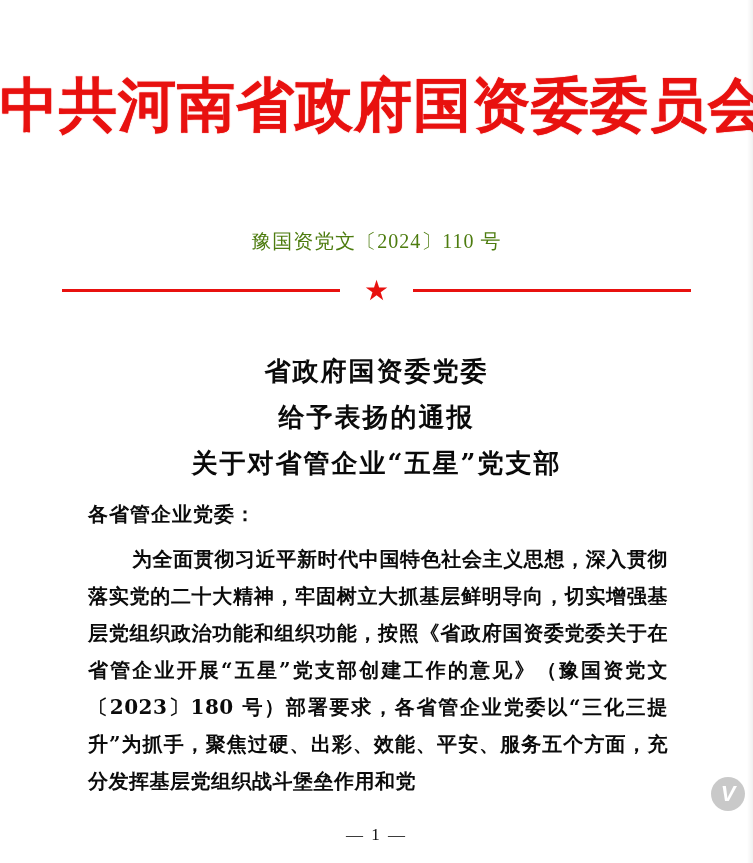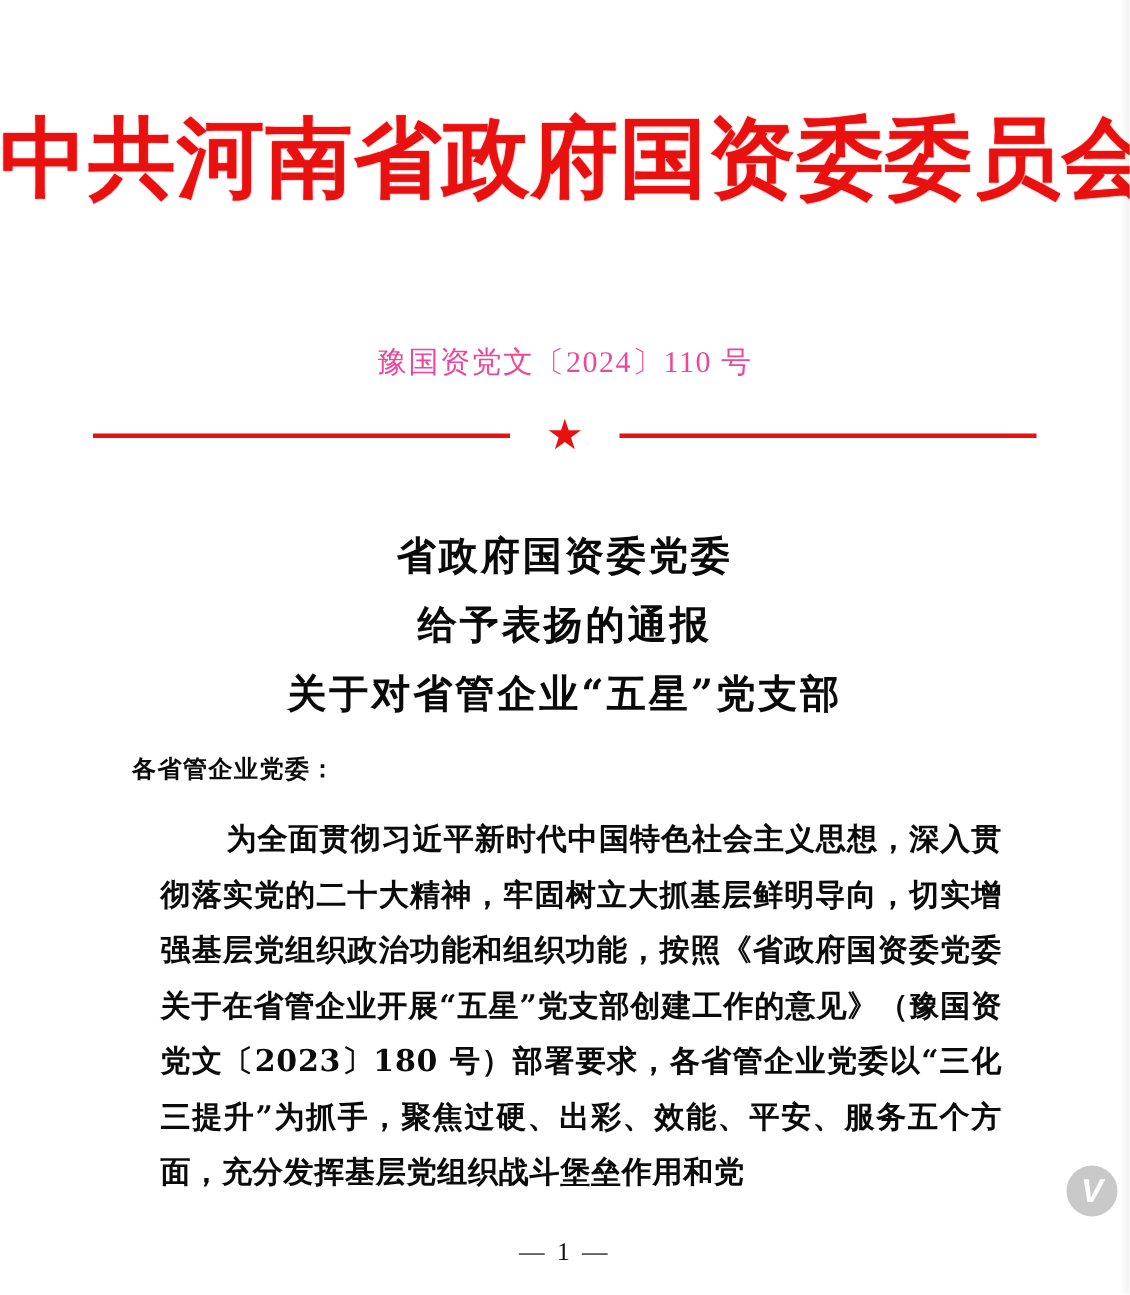--- a/index.html
+++ b/index.html
@@ -42,21 +42,21 @@
     text-shadow: 0 0 1px #e8110f;
   }
 
   
   .doc-number {
     position: absolute;
     top: 228px;
     left: 0;
     width: 753px;
     text-align: center;
-    color: #ec4899;
+    color: #4d7c0f;
     font-size: 20px;
     letter-spacing: 1px;
     font-family: "Liberation Serif", serif;
   }
 
   
   .rule-wrap {
     position: absolute;
     top: 272px;
     left: 62px;
@@ -103,37 +103,36 @@
 
   
   .body-area {
     position: absolute;
     top: 497px;
     left: 88px;
     width: 580px;
     color: #0b0b0b;
   }
   .salutation {
-    font-family: Liberation Mono, monospace;
-    font-weight: bold;
-    font-size: 16px;
+    font-family: Liberation Serif, serif;
+    font-weight: bold;
+    font-size: 20px;
     line-height: 34px;
     letter-spacing: 1px;
   }
   .para {
     margin-top: 10px;
     font-family: "DejaVu Serif", "Liberation Serif", serif;
     font-weight: bold;
     font-size: 20px;
     line-height: 37px;
     letter-spacing: 0.5px;
     text-align: justify;
     text-indent: 44px;
     text-justify: inter-ideograph;
-    margin-left: 19px;
   }
 
   
   .page-number {
     position: absolute;
     bottom: 18px;
     left: 0;
     width: 753px;
     text-align: center;
     font-family: "Liberation Serif", serif;

